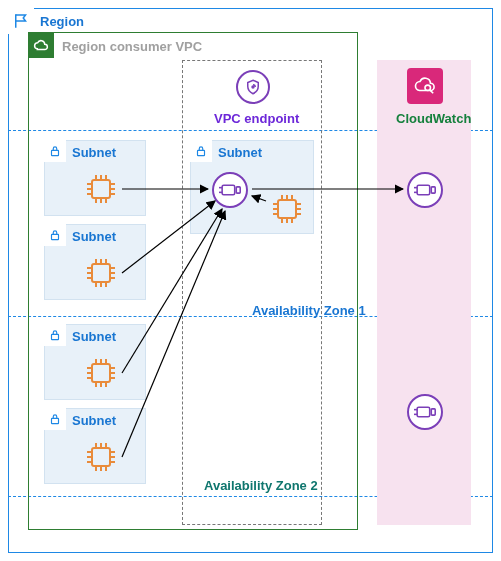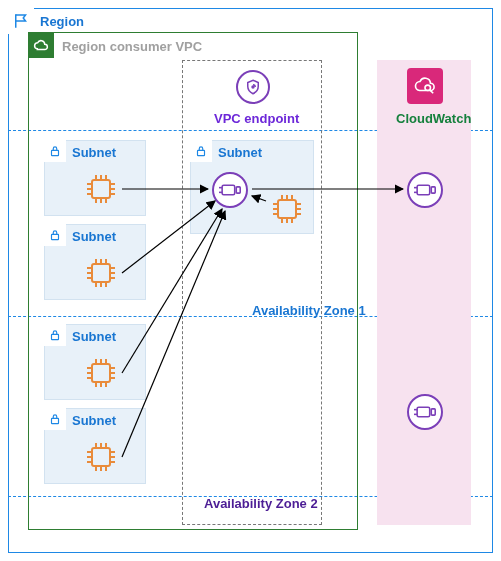--- a/index.html
+++ b/index.html
@@ -191,21 +191,21 @@
       <line x1="3" y1="12" x2="8" y2="12"></line>
         <line x1="3" y1="17" x2="8" y2="17"></line>
         <line x1="3" y1="22" x2="8" y2="22"></line>
       <line x1="26" y1="12" x2="31" y2="12"></line>
         <line x1="26" y1="17" x2="31" y2="17"></line>
         <line x1="26" y1="22" x2="31" y2="22"></line>
     </svg>
   </div>
 
   <span class="label" style="left:204px; top:303px; color:#1976d2;margin-left:48px;">Availability Zone 1</span>
-  <span class="label" style="left:204px; top:496px; color:#4c1d95;">Availability Zone 2</span>
+  <span class="label" style="left:204px; top:478px; color:#0f766e;">Availability Zone 2</span>
 
   <div class="box" style="left:407px; top:172px; width:36px; height:36px; border:2px solid #7b3fb8; border-radius:50%; background:#fff; display:flex; align-items:center; justify-content:center;">
     <svg width="22" height="16" viewBox="0 0 28 20" fill="none" stroke="#7b3fb8" stroke-width="2">
       <rect x="4" y="4" width="16" height="12" rx="2"></rect>
       <line x1="0" y1="7" x2="4" y2="7"></line>
         <line x1="0" y1="13" x2="4" y2="13"></line>
       <rect x="22" y="6" width="5" height="8" rx="1"></rect>
     </svg>
   </div>
   <div class="box" style="left:407px; top:394px; width:36px; height:36px; border:2px solid #7b3fb8; border-radius:50%; background:#fff; display:flex; align-items:center; justify-content:center;">

